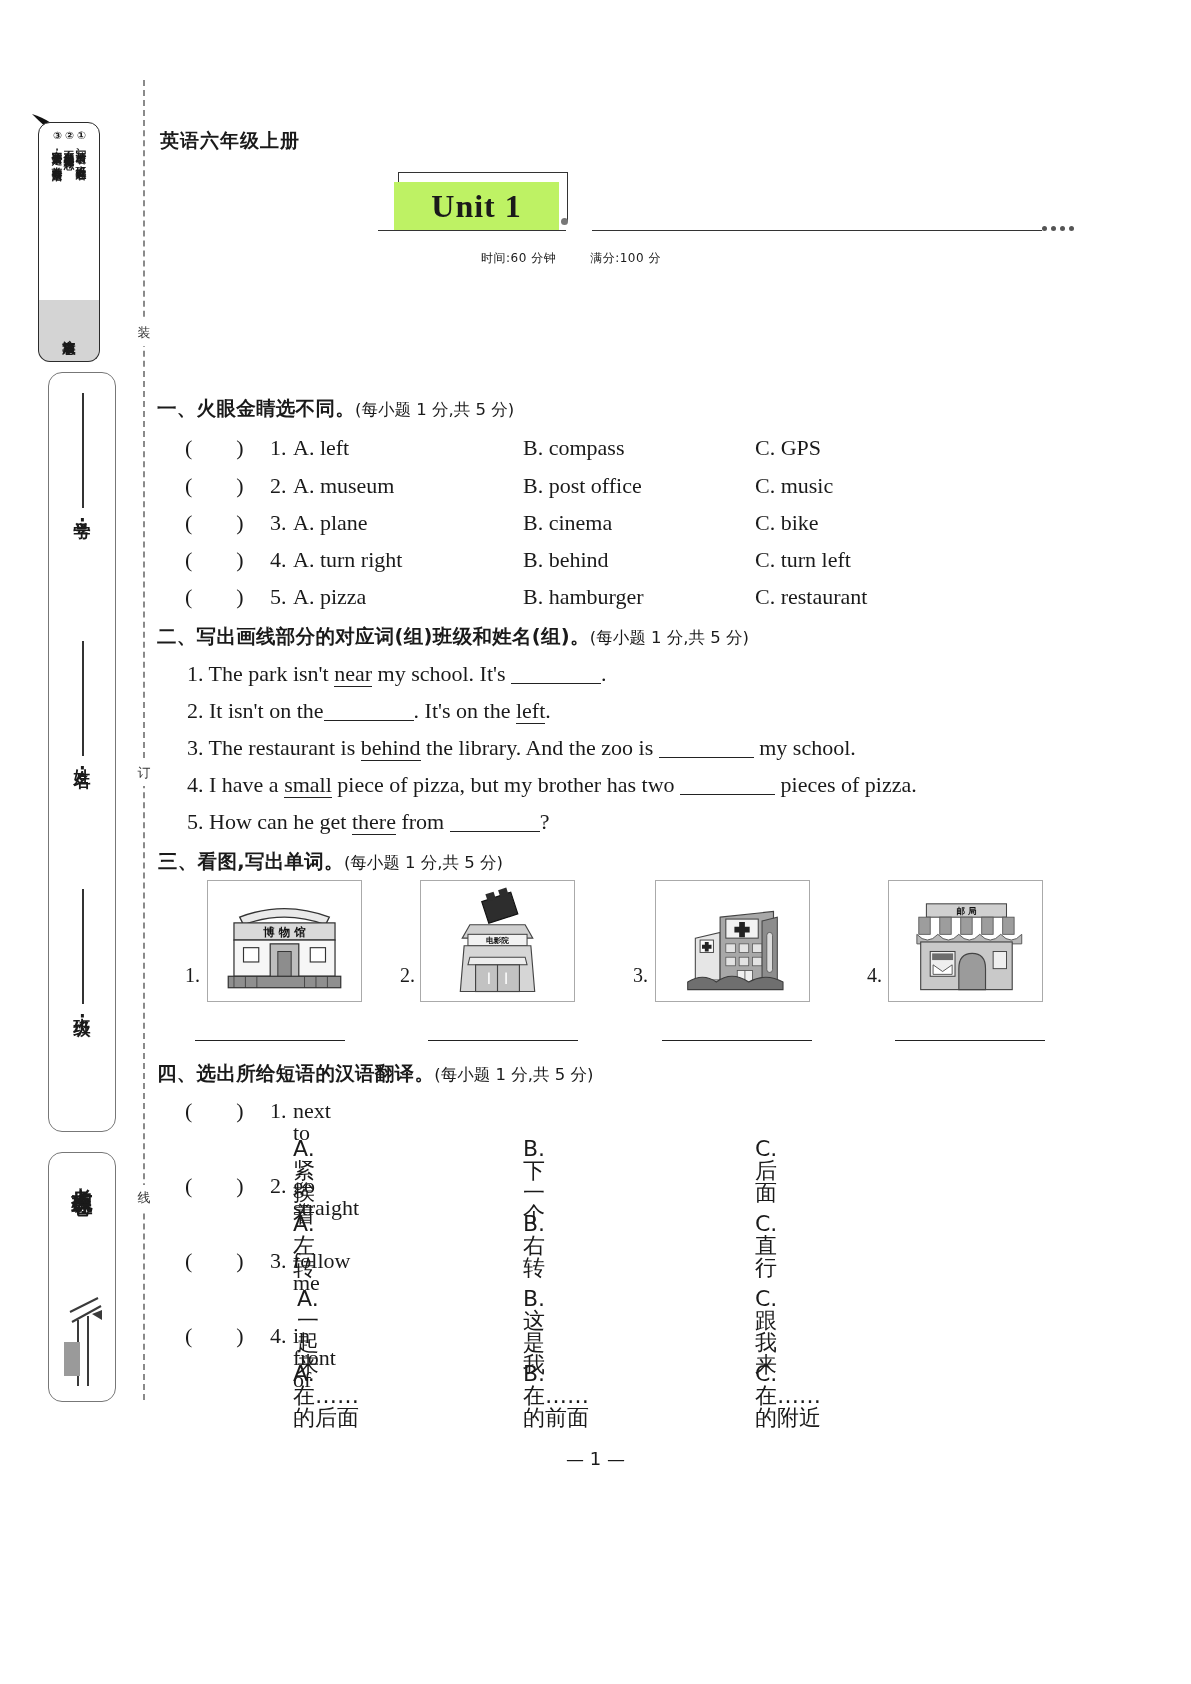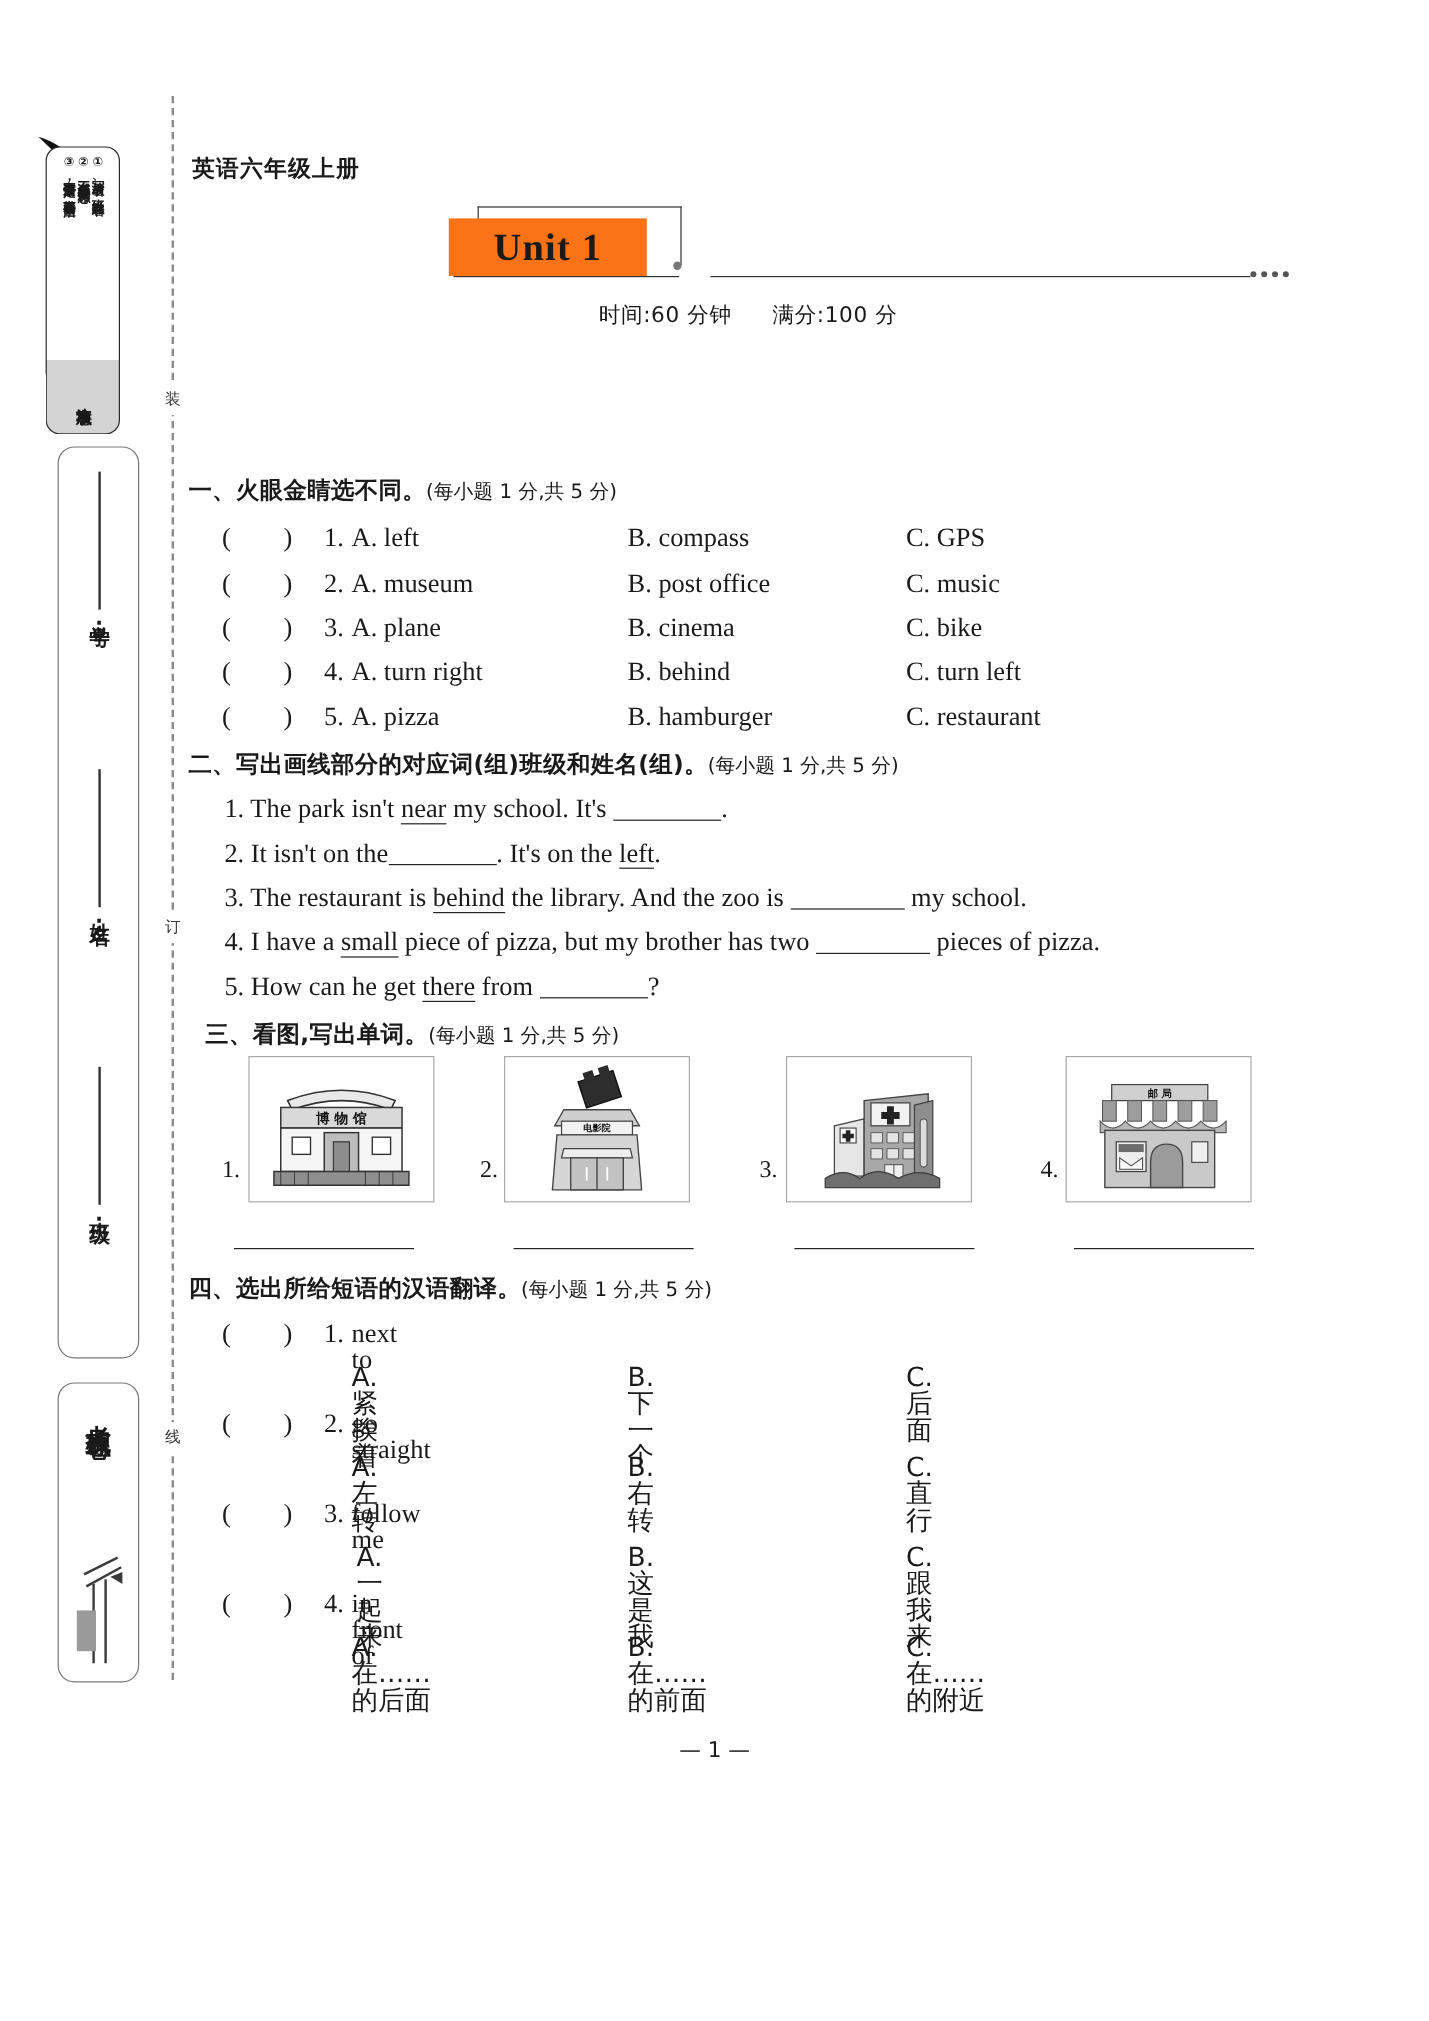--- a/index.html
+++ b/index.html
@@ -109,22 +109,22 @@
   .subject-line{
     position:absolute;left:5px;top:128px;
     font-family:"DejaVu Sans", sans-serif;
     font-size:19px;font-weight:700;letter-spacing:1px;
   }
 
   .title-wrap{
     position:absolute;left:215px;top:178px;width:720px;height:64px;
   }
   .unit-plate{
-    position:absolute;left:4px;top:4px;
-    width:165px;height:48px;background:#f97316;
+    position:absolute;left:24px;top:4px;
+    width:165px;height:48px;background:#bef264;
     display:flex;align-items:center;justify-content:center;
   }
   .unit-plate span{
     font-family:"Liberation Serif", serif;
     font-size:32px;font-weight:700;letter-spacing:1px;
   }
   .unit-frame{
     position:absolute;left:28px;top:-6px;width:168px;height:48px;
     border:1.4px solid #333;border-bottom:none;
   }
@@ -144,23 +144,23 @@
   .title-rule{
     position:absolute;left:222px;top:52px;width:450px;height:0;
     border-top:1.4px solid #333;
   }
   .title-dots{
     position:absolute;left:672px;top:48px;display:flex;gap:4px;
   }
   .title-dots i{width:5px;height:5px;background:#555;border-radius:50%;display:block;}
 
   .meta-line{
-    position:absolute;left:344px;top:250px;
-    font-family:"DejaVu Sans", sans-serif;
-    font-size:18px;letter-spacing:0.5px;
+    position:absolute;left:326px;top:250px;
+    font-family:"DejaVu Sans", sans-serif;
+    font-size:12px;letter-spacing:0.5px;
   }
   .meta-line b{font-weight:400;margin-right:34px;}
 
   
   table.score{
     position:absolute;left:8px;top:298px;
     border-collapse:collapse;
     width:905px;
     font-family:"DejaVu Sans", sans-serif;
   }
@@ -358,21 +358,21 @@
     <div class="abs q-row" style="left:32px;top:774px;">
       <span>4.</span>
       <span>I have a </span><span class="uline">small</span><span> piece of pizza, but my brother has two </span><span class="blankline" style="width:95px;height:18px;"></span><span> pieces of pizza.</span>
     </div>
 
     <div class="abs q-row" style="left:32px;top:811px;">
       <span>5.</span>
       <span>How can he get </span><span class="uline">there</span><span> from </span><span class="blankline" style="width:90px;height:18px;"></span><span>?</span>
     </div>
 
-    <div class="abs sec-head cn" style="left:16px;top:848px;">
+    <div class="abs sec-head cn" style="left:3px;top:848px;">
       <span>三、</span><span>看图,写出单词。</span><span class="pts">(每小题 1 分,共 5 分)</span>
     </div>
 
     <div class="abs pic-num" style="left:30px;top:964px;">1.</div>
     <div class="abs pic-box" style="left:52px;top:880px;width:155px;height:122px;">
       <svg viewBox="0 0 150 110" width="143" height="108">
         <path d="M28 30 Q75 12 122 30 L118 38 Q75 22 32 38 Z" fill="#e9e9e9" stroke="#333" stroke-width="1.4"></path>
         <rect x="22" y="36" width="106" height="18" fill="#d9d9d9" stroke="#333" stroke-width="1.3"></rect>
         <rect x="22" y="54" width="106" height="38" fill="#f6f6f6" stroke="#333" stroke-width="1.3"></rect>
         <rect x="32" y="62" width="16" height="15" fill="#fff" stroke="#333" stroke-width="1.2"></rect>

